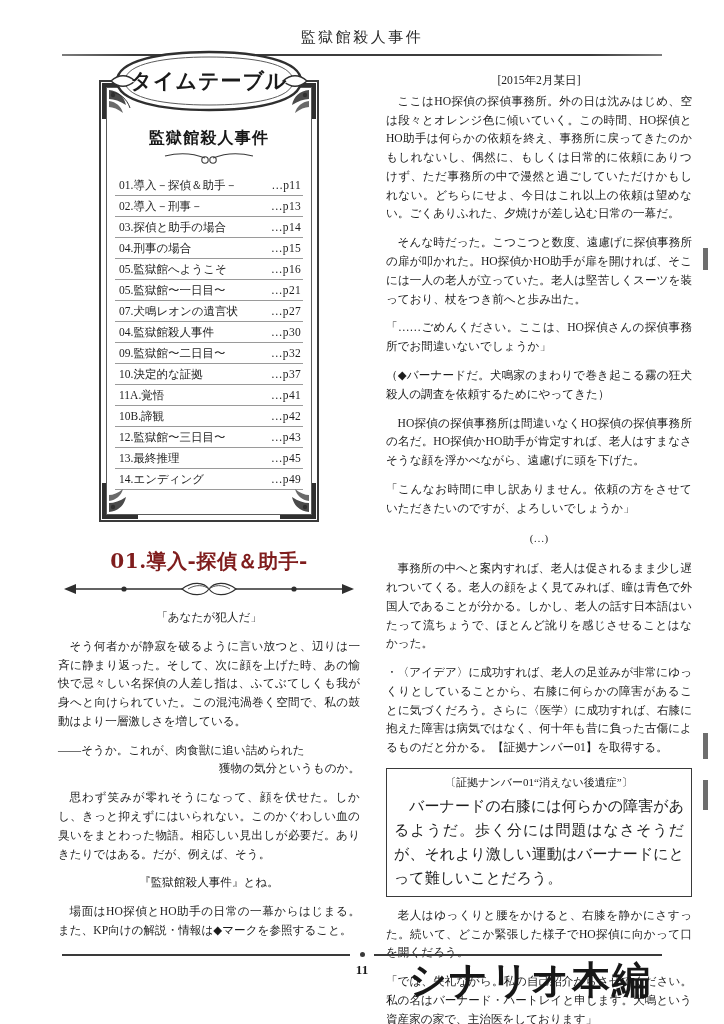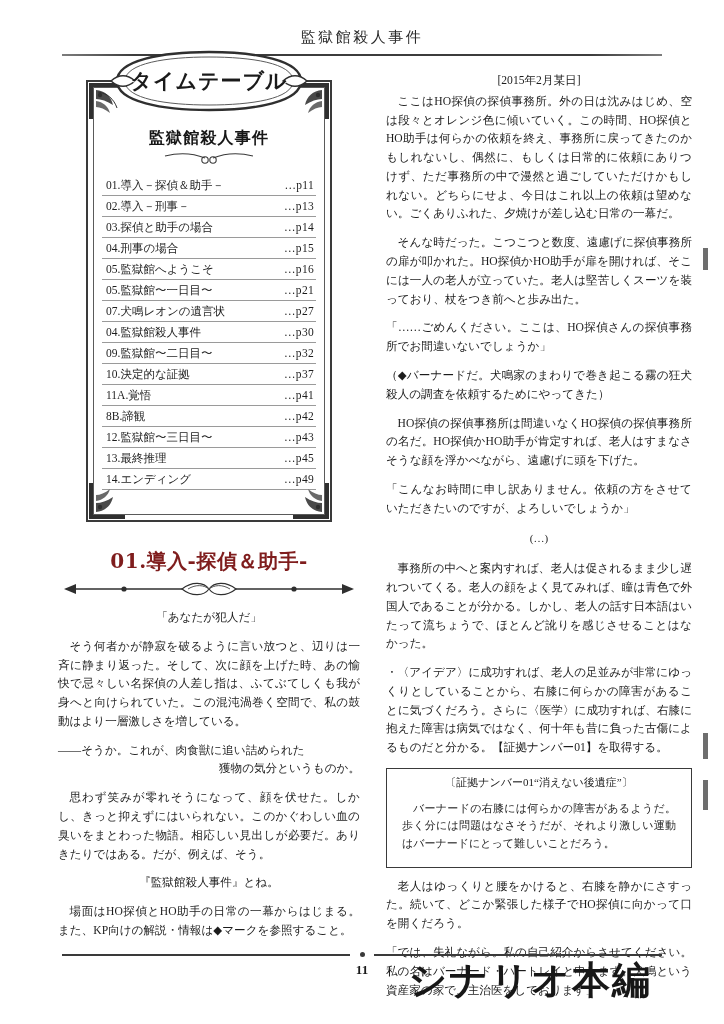--- a/index.html
+++ b/index.html
@@ -53,21 +53,21 @@
     top: 0;
     bottom: 0;
     width: 302px;
   }
   .col-left  { left: 0; }
   .col-right { left: 328px; width: 306px; }
 
   
   .toc-wrap {
     position: relative;
-    width: 246px;
+    width: 220px;
     margin: 8px auto 16px auto;
   }
   .toc-frame {
     position: relative;
     border: 2px solid #3a3a3a;
     padding: 40px 14px 30px 14px;
     background: #fff;
   }
   .toc-frame::before {
     content: "";
@@ -177,21 +177,21 @@
   .evidence-box {
     border: 1px solid #3a3a3a;
     padding: 5px 7px 6px 7px;
     margin: 2px 0 10px 0;
   }
   .evidence-box .ev-title {
     text-align: center;
     font-size: 11px;
     margin-bottom: 2px;
   }
-  .evidence-box p { margin: 8px; text-indent: 1em; font-size: 11px; line-height:1.6; }
+  .evidence-box p { margin: 0; text-indent: 1em; font-size: 15px; line-height:1.6; }
 
   
   .page-footer {
     position: absolute;
     left: 62px;
     right: 62px;
     bottom: 46px;
     text-align: center;
   }
   .footer-rule {
@@ -351,21 +351,21 @@
               </li>
             <li class="toc-item">
                 <span class="t-label">10.決定的な証拠</span>
                 <span class="t-page">…p37</span>
               </li>
             <li class="toc-item">
                 <span class="t-label">11A.覚悟</span>
                 <span class="t-page">…p41</span>
               </li>
             <li class="toc-item">
-                <span class="t-label">8B.諦観</span>
+                <span class="t-label">10B.諦観</span>
                 <span class="t-page">…p42</span>
               </li>
             <li class="toc-item">
                 <span class="t-label">12.監獄館〜三日目〜</span>
                 <span class="t-page">…p43</span>
               </li>
             <li class="toc-item">
                 <span class="t-label">13.最終推理</span>
                 <span class="t-page">…p45</span>
               </li>

